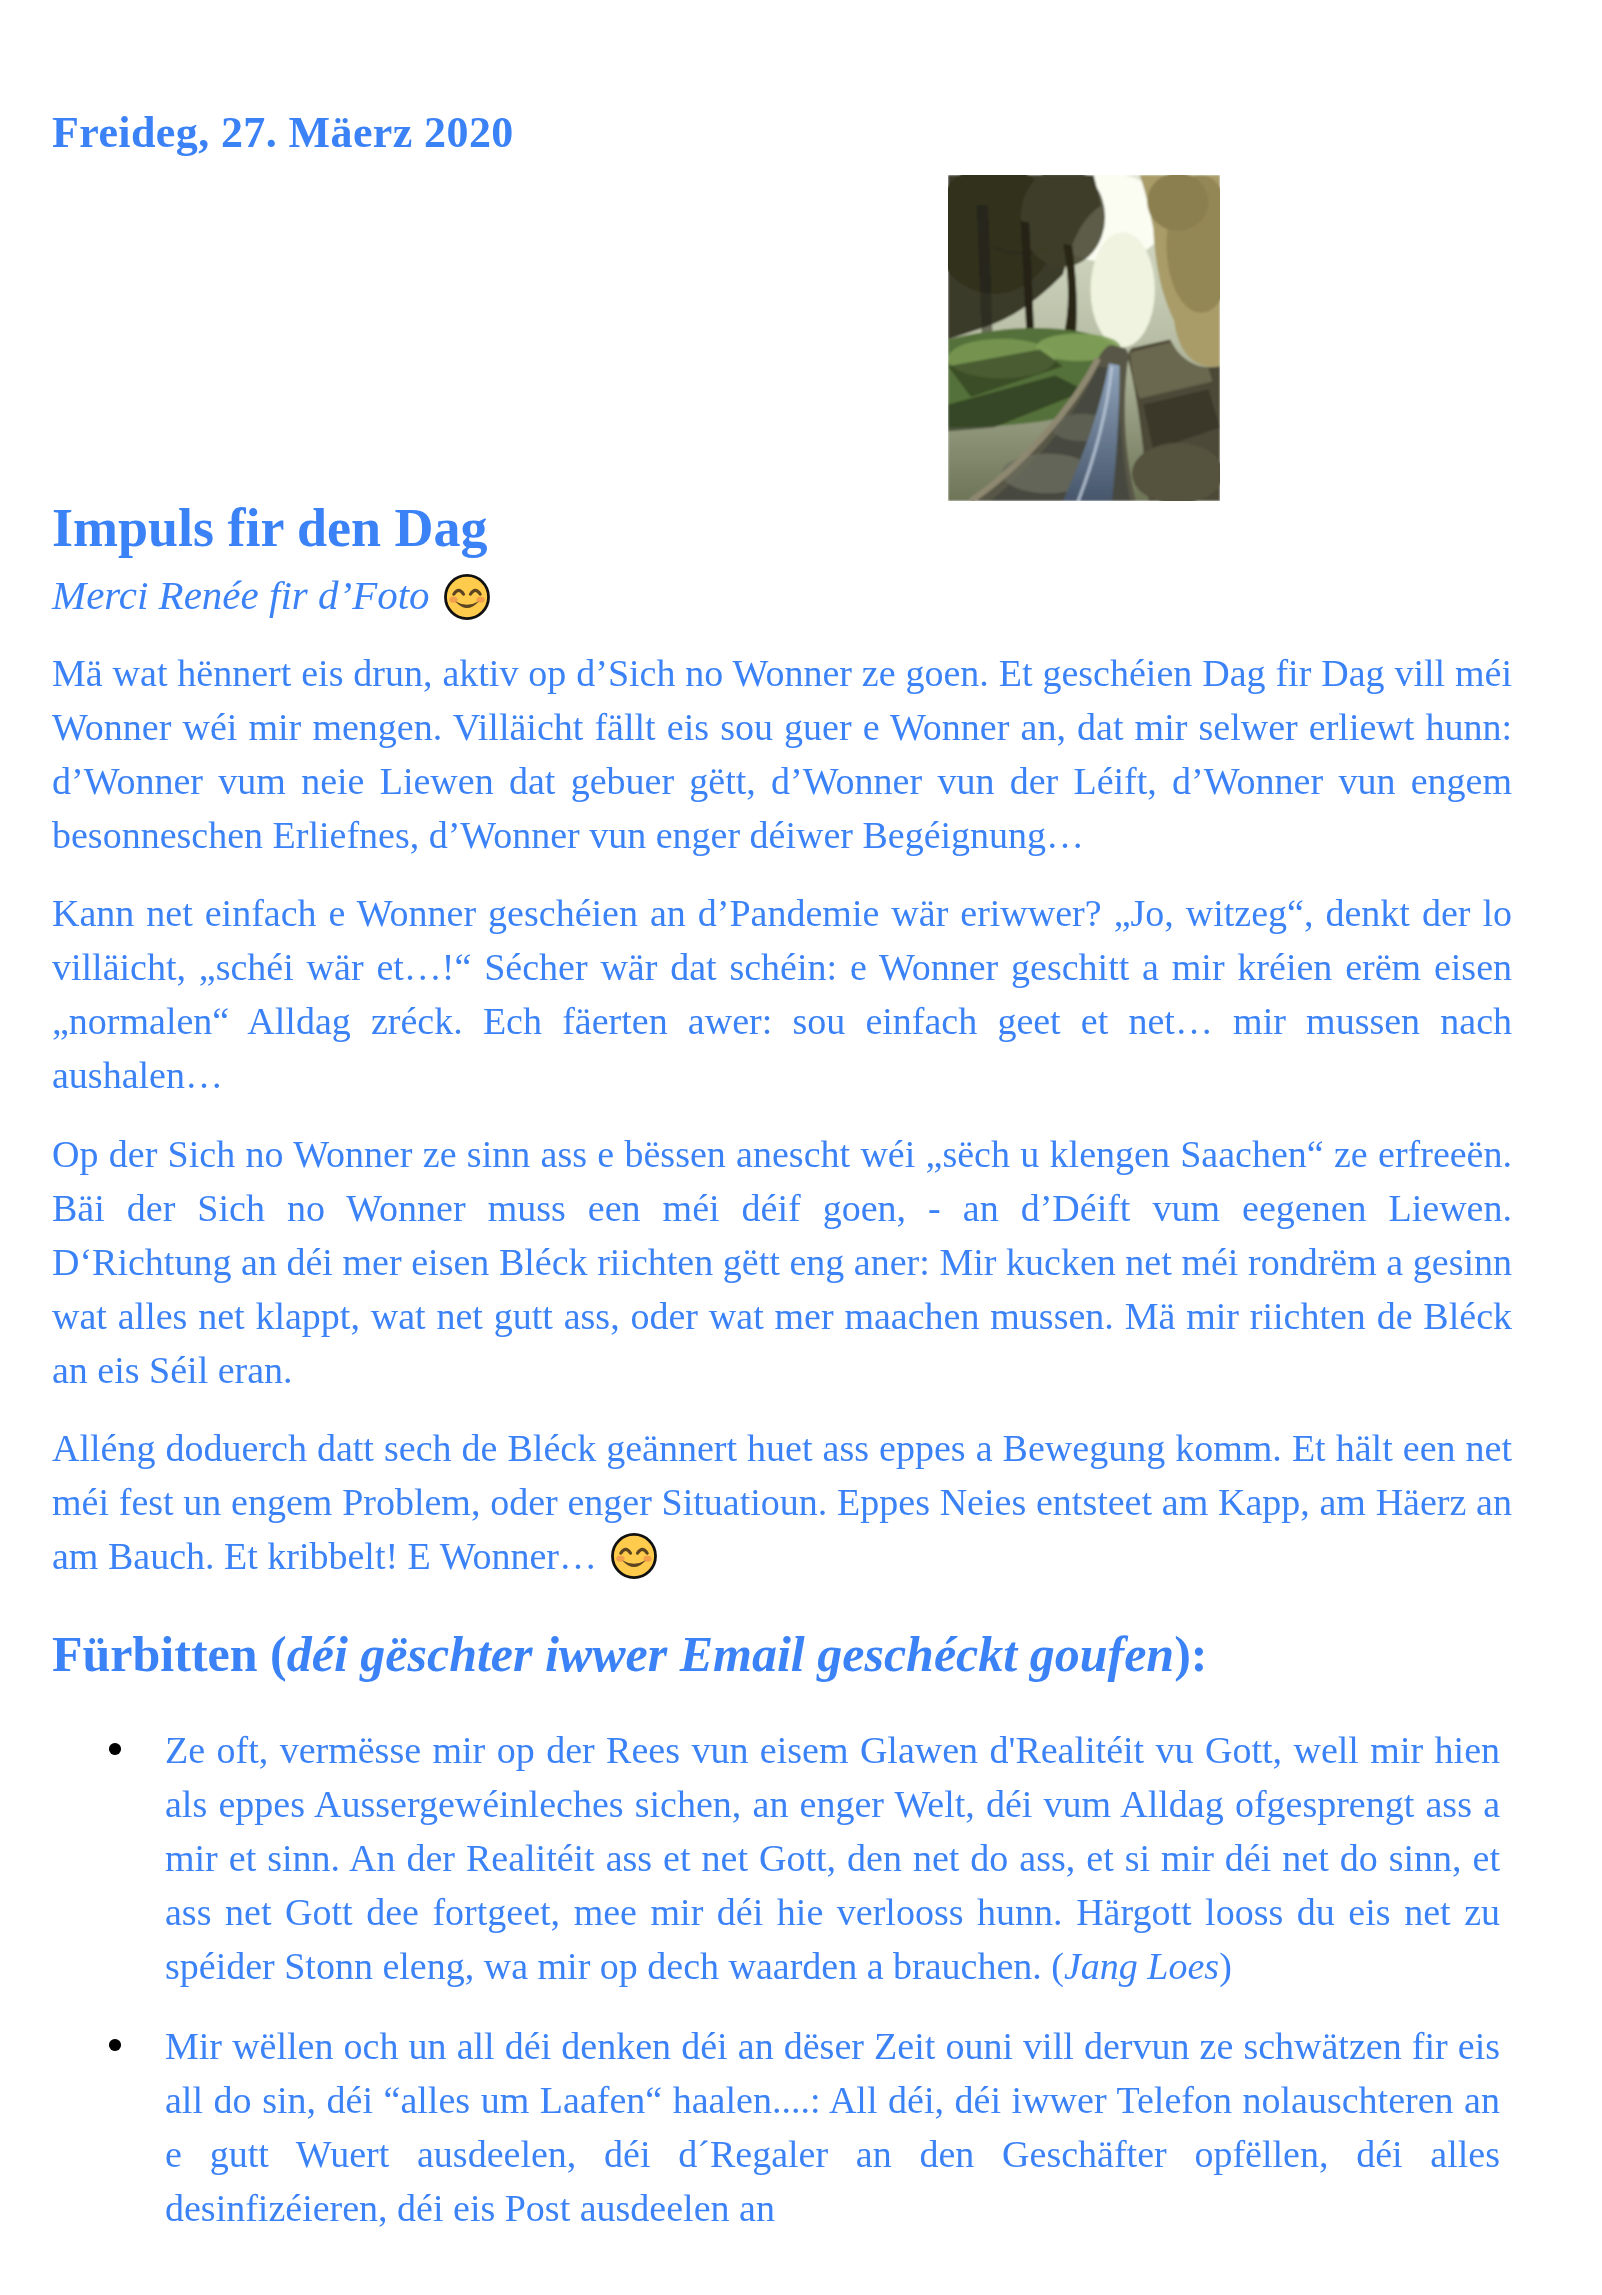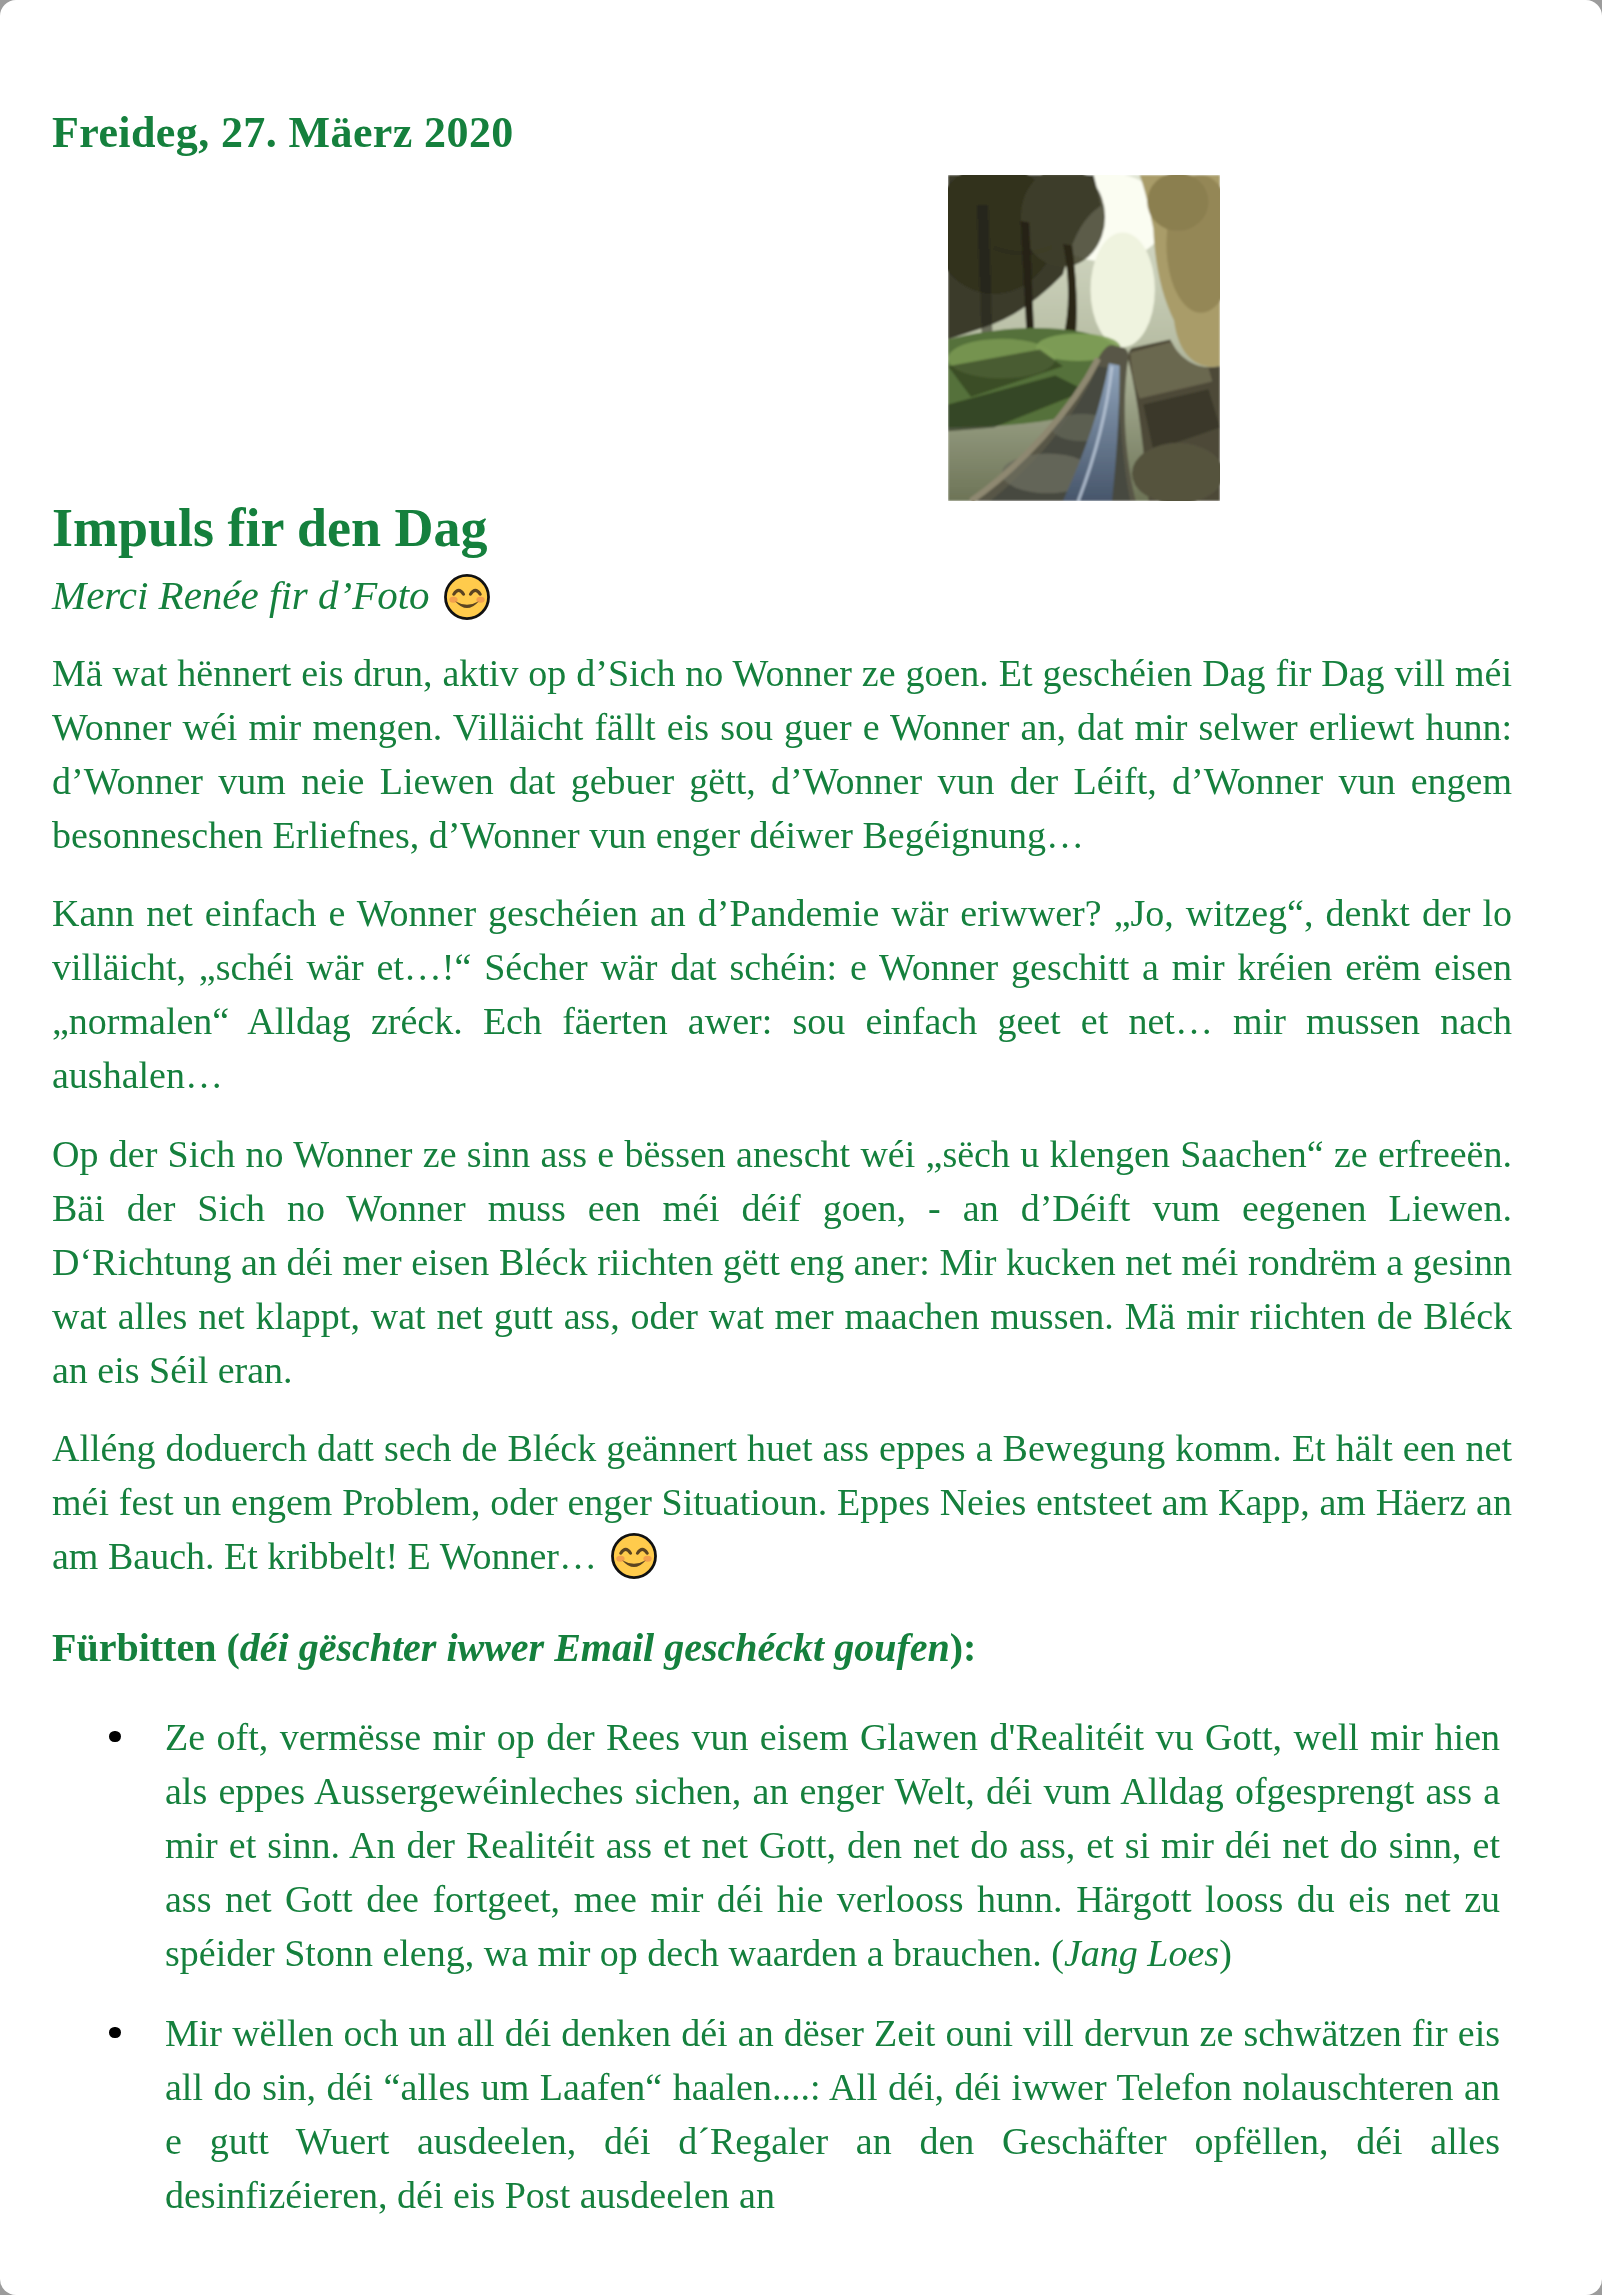--- a/index.html
+++ b/index.html
@@ -2,24 +2,23 @@
 <html style="font-size:12.2px"><head>
 <meta charset="utf-8">
 <style>
   html, body { margin: 0; padding: 0; background: #9c9c9c; }
   .page {
     position: relative;
     width: 1602px;
     height: 2295px;
     margin: 0 auto;
     background: #ffffff;
-    color: #15803d;
+    color: #3b82f6;
     font-family: "Liberation Serif", "DejaVu Serif", serif;
     overflow: hidden;
-    border-radius: 16px;
   }
   .content { padding: 0 90px 0 52px; }
 
   h1.doc-title {
     margin: 0;
     padding-top: 107px;
     font-size: 44px;
     line-height: 1.18;
     font-weight: 700;
     letter-spacing: 0.4px;
@@ -59,21 +58,21 @@
   p.body {
     margin: 21.4px 0 0 0;
     font-size: 38px;
     line-height: 54px;
     text-align: justify;
   }
   p.body + p.body { margin-top: 24.5px; }
 
   h3.fuerbitten {
     margin: 40px 0 0 0;
-    font-size: 40px;
+    font-size: 50px;
     line-height: 1.25;
     font-weight: 700;
   }
   h3.fuerbitten em { font-weight: 700; }
 
   ul.intercessions {
     margin: 37px 0 0 0;
     padding: 0;
     list-style: none;
   }

